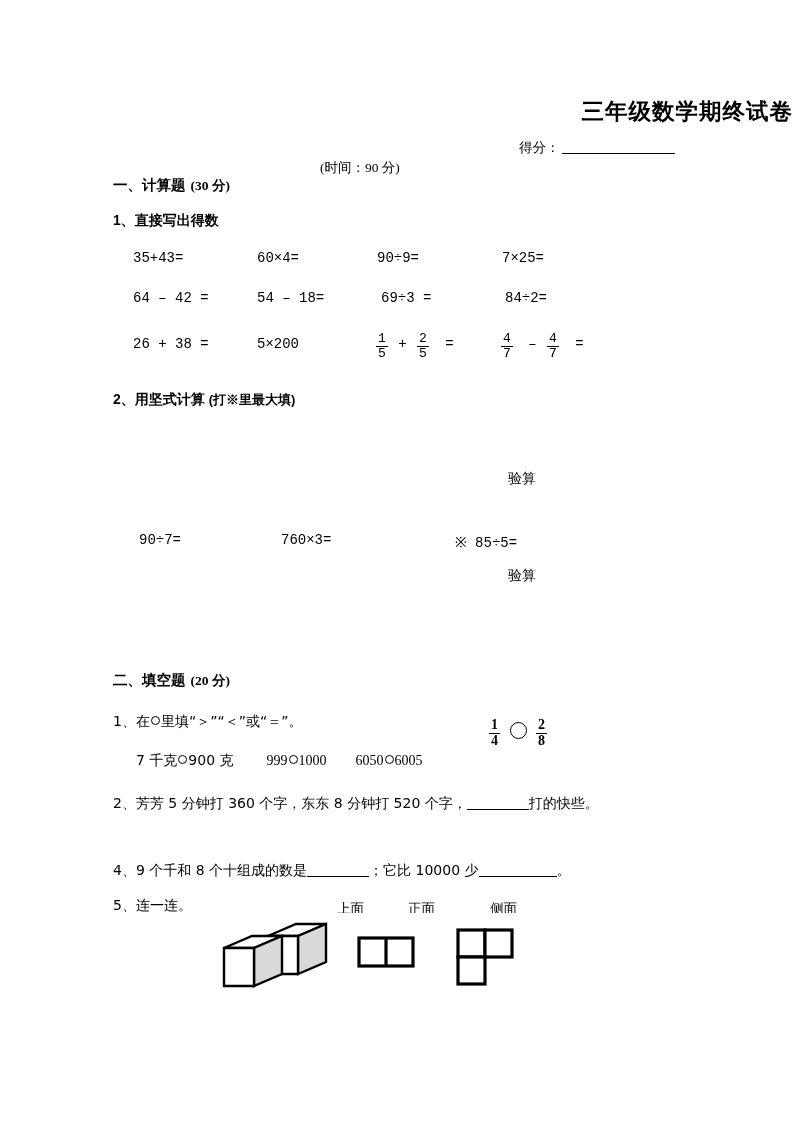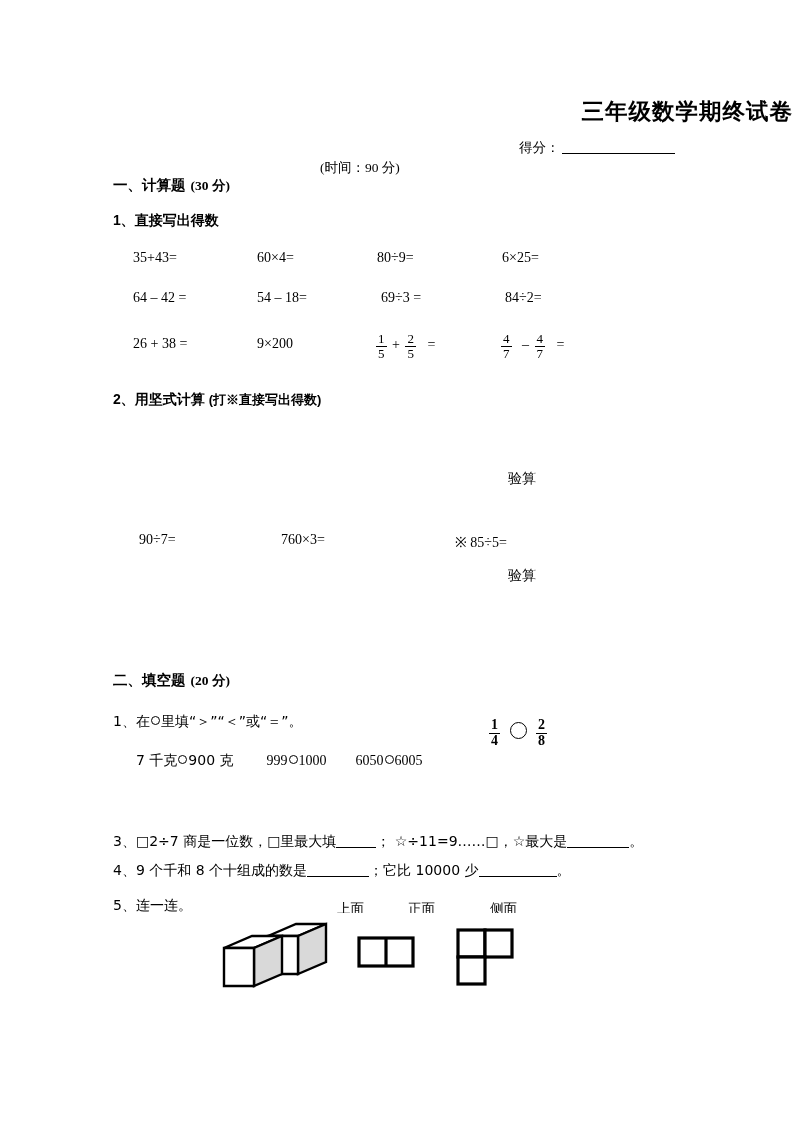--- a/index.html
+++ b/index.html
@@ -69,21 +69,21 @@
     white-space: nowrap;
   }
   .sub-h .note { font-size: 13px; }
 
   
   .arow { position: absolute; left: 0; width: 793px; height: 26px; }
   .cell {
     position: absolute;
     font-size: 14px;
     white-space: nowrap;
-    font-family: Liberation Serif, serif;
+    font-family: Liberation Mono, monospace;
   }
 
   
   .frac {
     display: inline-block;
     vertical-align: -9px;
     text-align: center;
     font-size: 13px;
     line-height: 1.05;
     margin: 0 1px;
@@ -160,34 +160,34 @@
   <div class="sec-h" style="top:176px">
     <span>一、计算题</span>
     <span class="pts">(30 分)</span>
   </div>
 
   <div class="sub-h" style="top:212px">1、直接写出得数</div>
 
   <div class="arow" style="top:250px">
     <span class="cell" style="left:133px">35+43=</span>
     <span class="cell" style="left:257px">60×4=</span>
-    <span class="cell" style="left:377px">80÷9=</span>
-    <span class="cell" style="left:502px">6×25=</span>
+    <span class="cell" style="left:377px">90÷9=</span>
+    <span class="cell" style="left:502px">7×25=</span>
   </div>
 
   <div class="arow" style="top:290px">
     <span class="cell" style="left:133px">64 – 42 =</span>
     <span class="cell" style="left:257px">54 – 18=</span>
     <span class="cell" style="left:381px">69÷3 =</span>
     <span class="cell" style="left:505px">84÷2=</span>
   </div>
 
   <div class="arow" style="top:332px; height:40px">
     <span class="cell" style="left:133px; top:4px">26 + 38 =</span>
-    <span class="cell" style="left:257px; top:4px">9×200</span>
+    <span class="cell" style="left:257px; top:4px">5×200</span>
 
     <span class="cell" style="left:375px; top:0px">
       <span class="frac">
         <span class="n">1</span>
         <span class="d">5</span>
       </span>
       <span class="op">+</span>
       <span class="frac">
         <span class="n">2</span>
         <span class="d">5</span>
@@ -204,21 +204,21 @@
       <span class="frac">
         <span class="n">4</span>
         <span class="d">7</span>
       </span>
       <span class="op" style="margin-left:6px">=</span>
     </span>
   </div>
 
   <div class="sub-h" style="top:391px">
     <span>2、用坚式计算</span>
-    <span class="note">(打※直接写出得数)</span>
+    <span class="note">(打※里最大填)</span>
   </div>
 
   <div class="arow" style="top:470px">
     <span class="cell" style="left:508px">验算</span>
   </div>
 
   <div class="arow" style="top:532px">
     <span class="cell" style="left:139px">90÷7=</span>
     <span class="cell" style="left:281px">760×3=</span>
     <span class="cell" style="left:455px">※  85÷5=</span>
@@ -249,24 +249,24 @@
       <span class="n">1</span>
       <span class="d">4</span>
     </span>
     <span class="circ-big"></span>
     <span class="frac bold">
       <span class="n">2</span>
       <span class="d">8</span>
     </span>
   </div>
 
-
-  <div class="q" style="top:833px">
-    <span class="cjk">3、□2÷7 商是一位数，□里最大填</span><span class="blank b-sm"></span><span class="cjk">；   ☆÷11=9……□，☆最大是</span><span class="blank b-md"></span><span class="cjk">。</span>
-  </div>
+  <div class="q" style="top:795px">
+    <span class="cjk">2、芳芳 5 分钟打 360 个字，东东 8 分钟打 520 个字，</span><span class="blank b-md"></span><span class="cjk">打的快些。</span>
+  </div>
+
 
   <div class="q" style="top:862px">
     <span class="cjk">4、9 个千和 8 个十组成的数是</span><span class="blank b-md"></span><span class="cjk">；它比 10000 少</span><span class="blank b-lg"></span><span class="cjk">。</span>
   </div>
 
   <div class="q" style="top:897px">
     <span class="cjk">5、连一连。</span>
   </div>
 
   <div class="view-label" style="left:337px; top:901px">上面</div>

